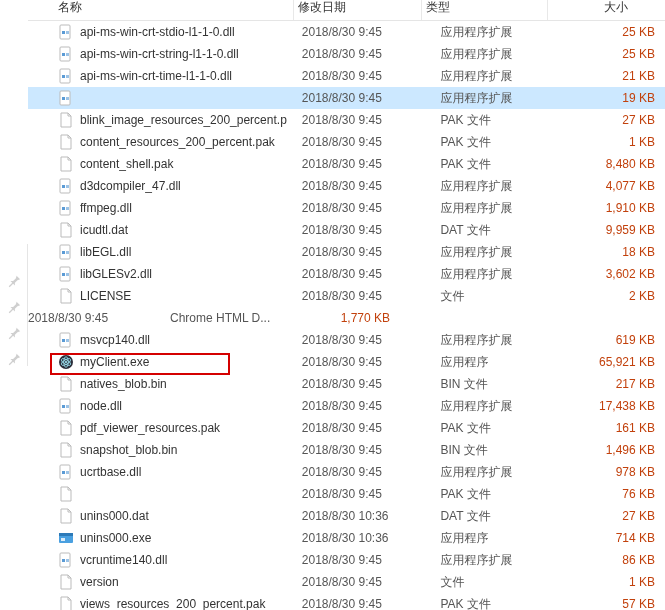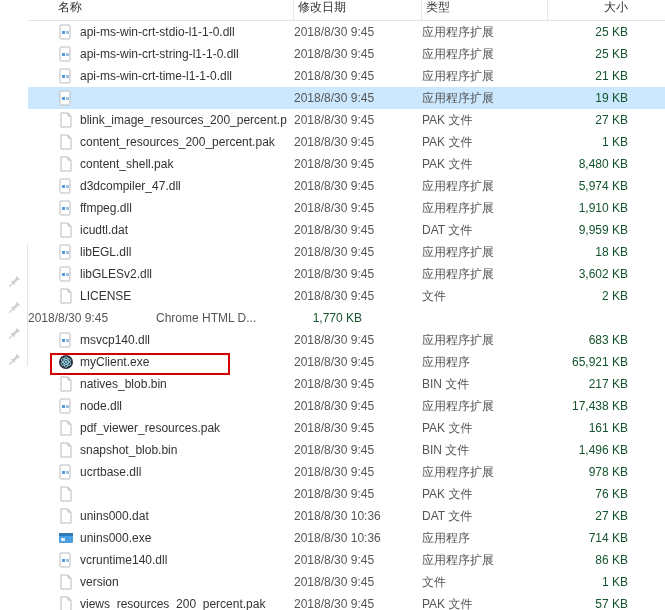--- a/index.html
+++ b/index.html
@@ -68,36 +68,37 @@
       color: #555;
     }
     .file-list {
       overflow-y: auto;
     }
     .file-row {
       display: flex;
       height: 22px;
       align-items: center;
       position: relative;
+      gap: 14px;
     }
     .file-row.selected {
       background: #cce8ff;
     }
     .row-name {
       width: 266px;
       display: flex;
       align-items: center;
       gap: 6px;
       padding-left: 30px;
       white-space: nowrap;
       overflow: hidden;
     }
     .row-date { width: 128px; color: #555; }
     .row-type { width: 126px; color: #555; white-space: nowrap; overflow: hidden; text-overflow: ellipsis; }
-    .row-size { width: 90px; text-align: right; padding-right: 10px; color: #14532d; }
+    .row-size { width: 90px; text-align: right; padding-right: 10px; color: #c2410c; }
     .ficon {
       width: 16px;
       height: 16px;
       flex-shrink: 0;
       display: inline-flex;
       align-items: center;
       justify-content: center;
     }
     .ficon svg { width: 16px; height: 16px; }
     .highlight-box {
@@ -262,21 +263,21 @@
               <svg viewBox="0 0 16 16">
                 <rect x="2" y="1" width="10" height="14" rx="1" fill="#fff" stroke="#bbb"></rect>
                 <rect x="4" y="7" width="3" height="3" fill="#5b9bd5"></rect>
                 <rect x="8" y="7" width="3" height="3" fill="#9cc3e6"></rect>
               </svg>
             </span>
             <span>d3dcompiler_47.dll</span>
           </div>
           <div class="row-date">2018/8/30 9:45</div>
           <div class="row-type">应用程序扩展</div>
-          <div class="row-size">5,974 KB</div>
+          <div class="row-size">4,077 KB</div>
         </div>
         <div class="file-row">
           <div class="row-name">
             <span class="ficon">
               <svg viewBox="0 0 16 16">
                 <rect x="2" y="1" width="10" height="14" rx="1" fill="#fff" stroke="#bbb"></rect>
                 <rect x="4" y="7" width="3" height="3" fill="#5b9bd5"></rect>
                 <rect x="8" y="7" width="3" height="3" fill="#9cc3e6"></rect>
               </svg>
             </span>
@@ -355,21 +356,21 @@
               <svg viewBox="0 0 16 16">
                 <rect x="2" y="1" width="10" height="14" rx="1" fill="#fff" stroke="#bbb"></rect>
                 <rect x="4" y="7" width="3" height="3" fill="#5b9bd5"></rect>
                 <rect x="8" y="7" width="3" height="3" fill="#9cc3e6"></rect>
               </svg>
             </span>
             <span>msvcp140.dll</span>
           </div>
           <div class="row-date">2018/8/30 9:45</div>
           <div class="row-type">应用程序扩展</div>
-          <div class="row-size">683 KB</div>
+          <div class="row-size">619 KB</div>
         </div>
         <div class="file-row">
           <div class="row-name">
             <span class="ficon">
               <svg viewBox="0 0 16 16">
                 <circle cx="8" cy="8" r="7" fill="#2b2e3a"></circle>
                 <circle cx="8" cy="8" r="1.1" fill="#9feaf9"></circle>
                 <ellipse cx="8" cy="8" rx="5.2" ry="2.2" fill="none" stroke="#9feaf9" stroke-width="0.8" transform="rotate(30 8 8)"></ellipse>
                 <ellipse cx="8" cy="8" rx="5.2" ry="2.2" fill="none" stroke="#9feaf9" stroke-width="0.8" transform="rotate(90 8 8)"></ellipse>
                 <ellipse cx="8" cy="8" rx="5.2" ry="2.2" fill="none" stroke="#9feaf9" stroke-width="0.8" transform="rotate(150 8 8)"></ellipse>

